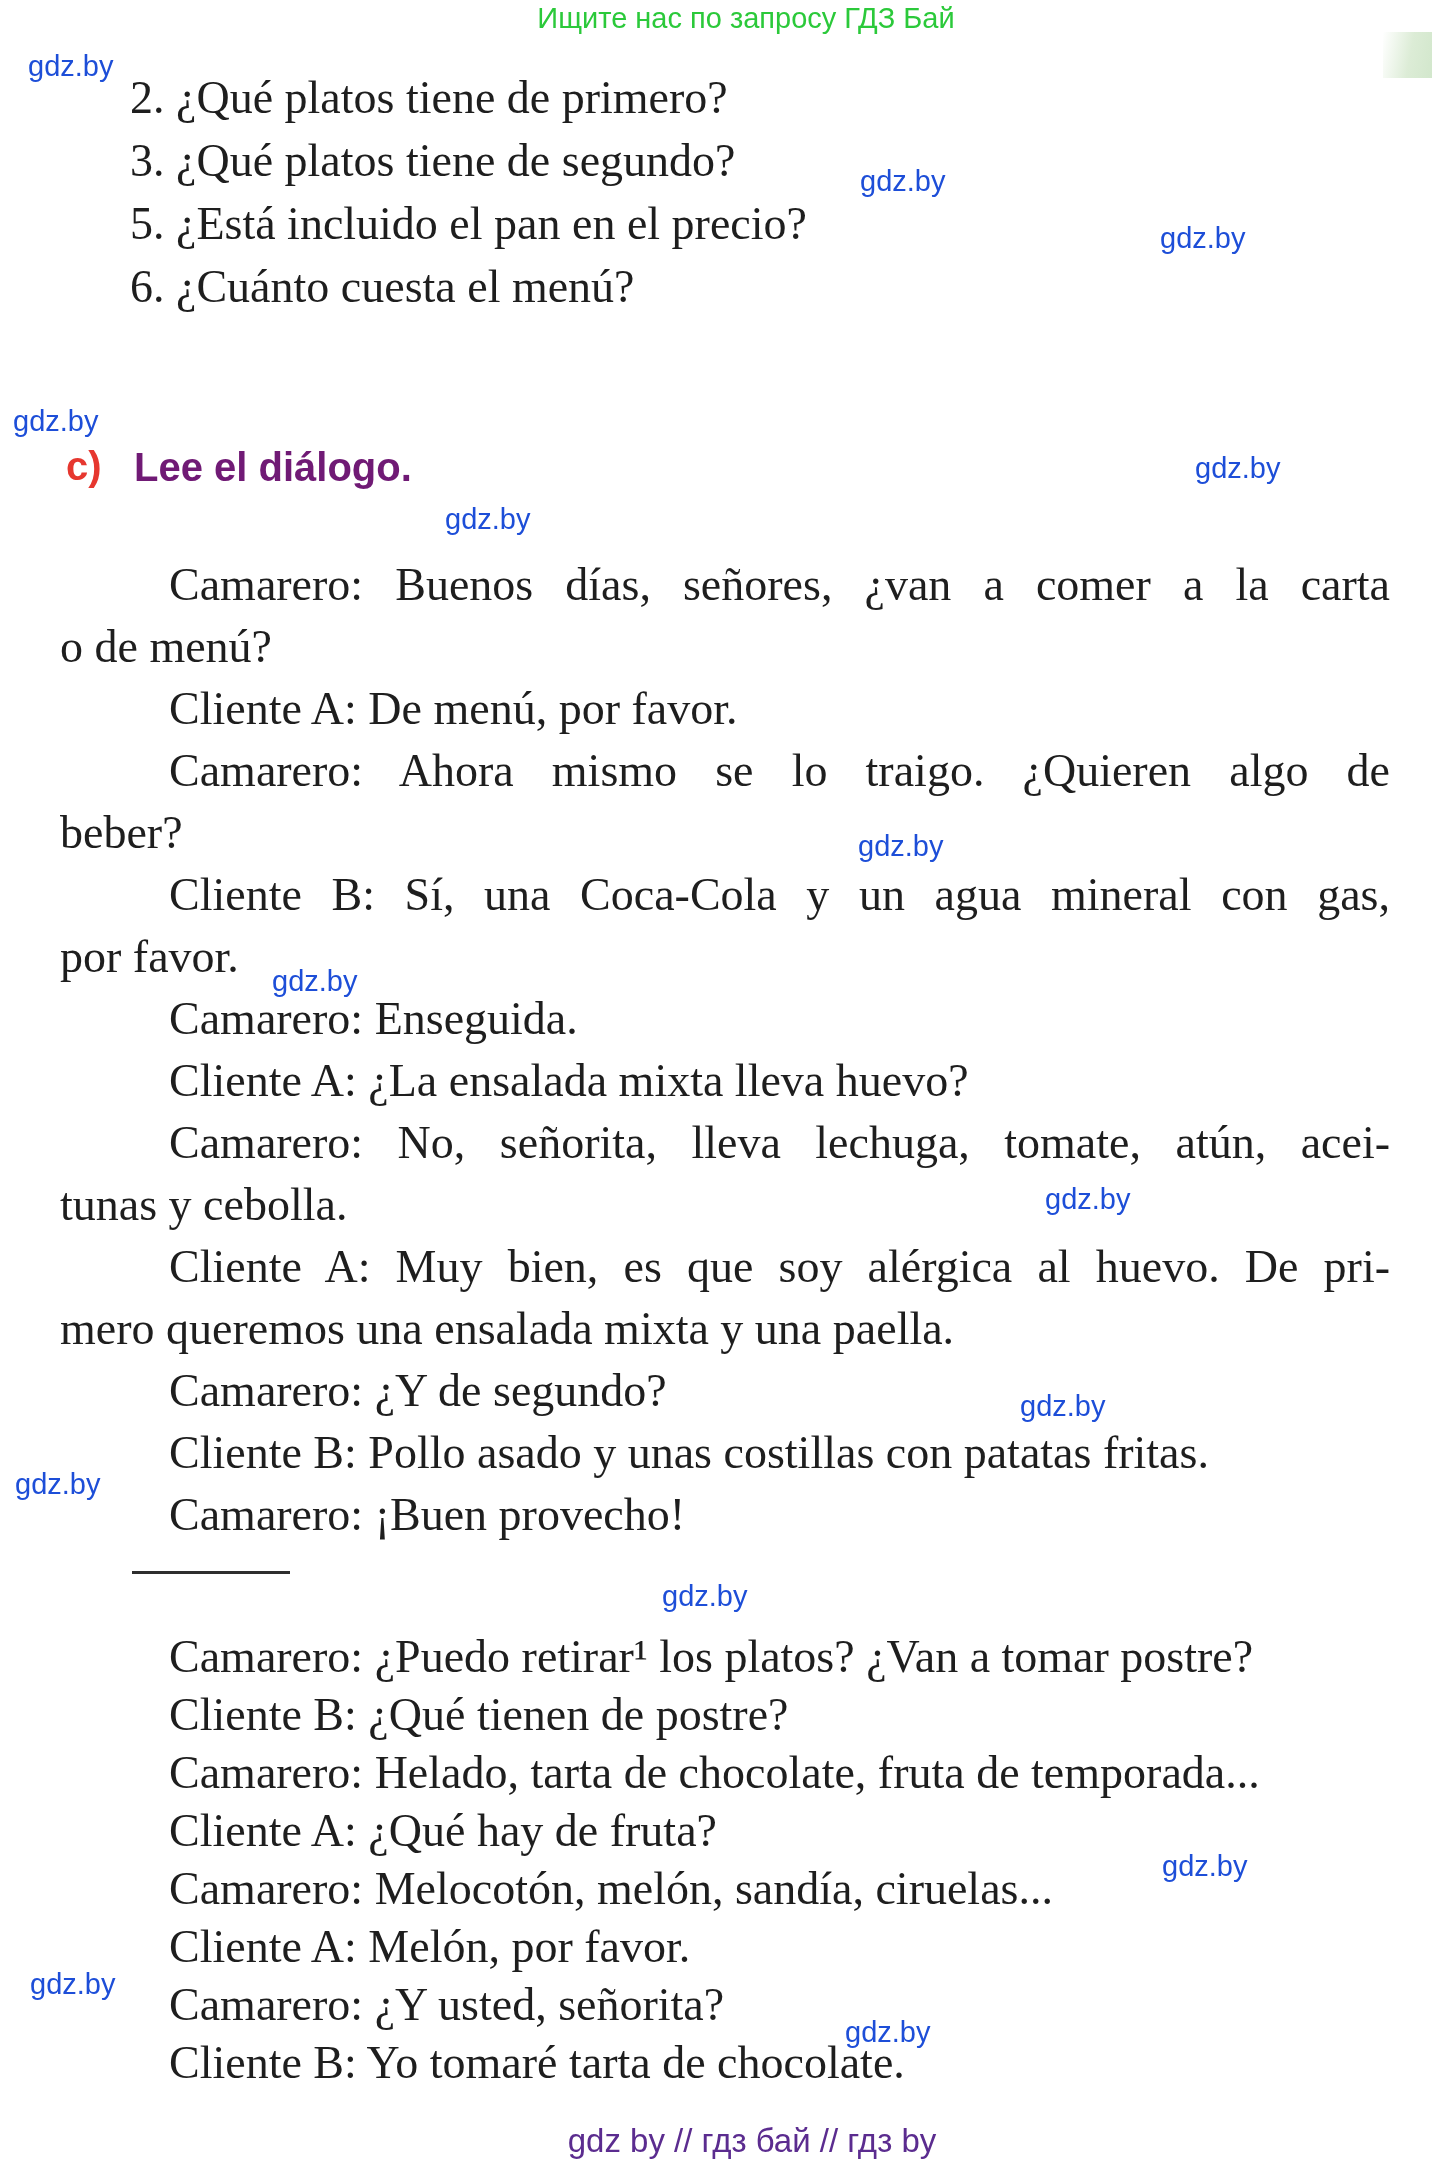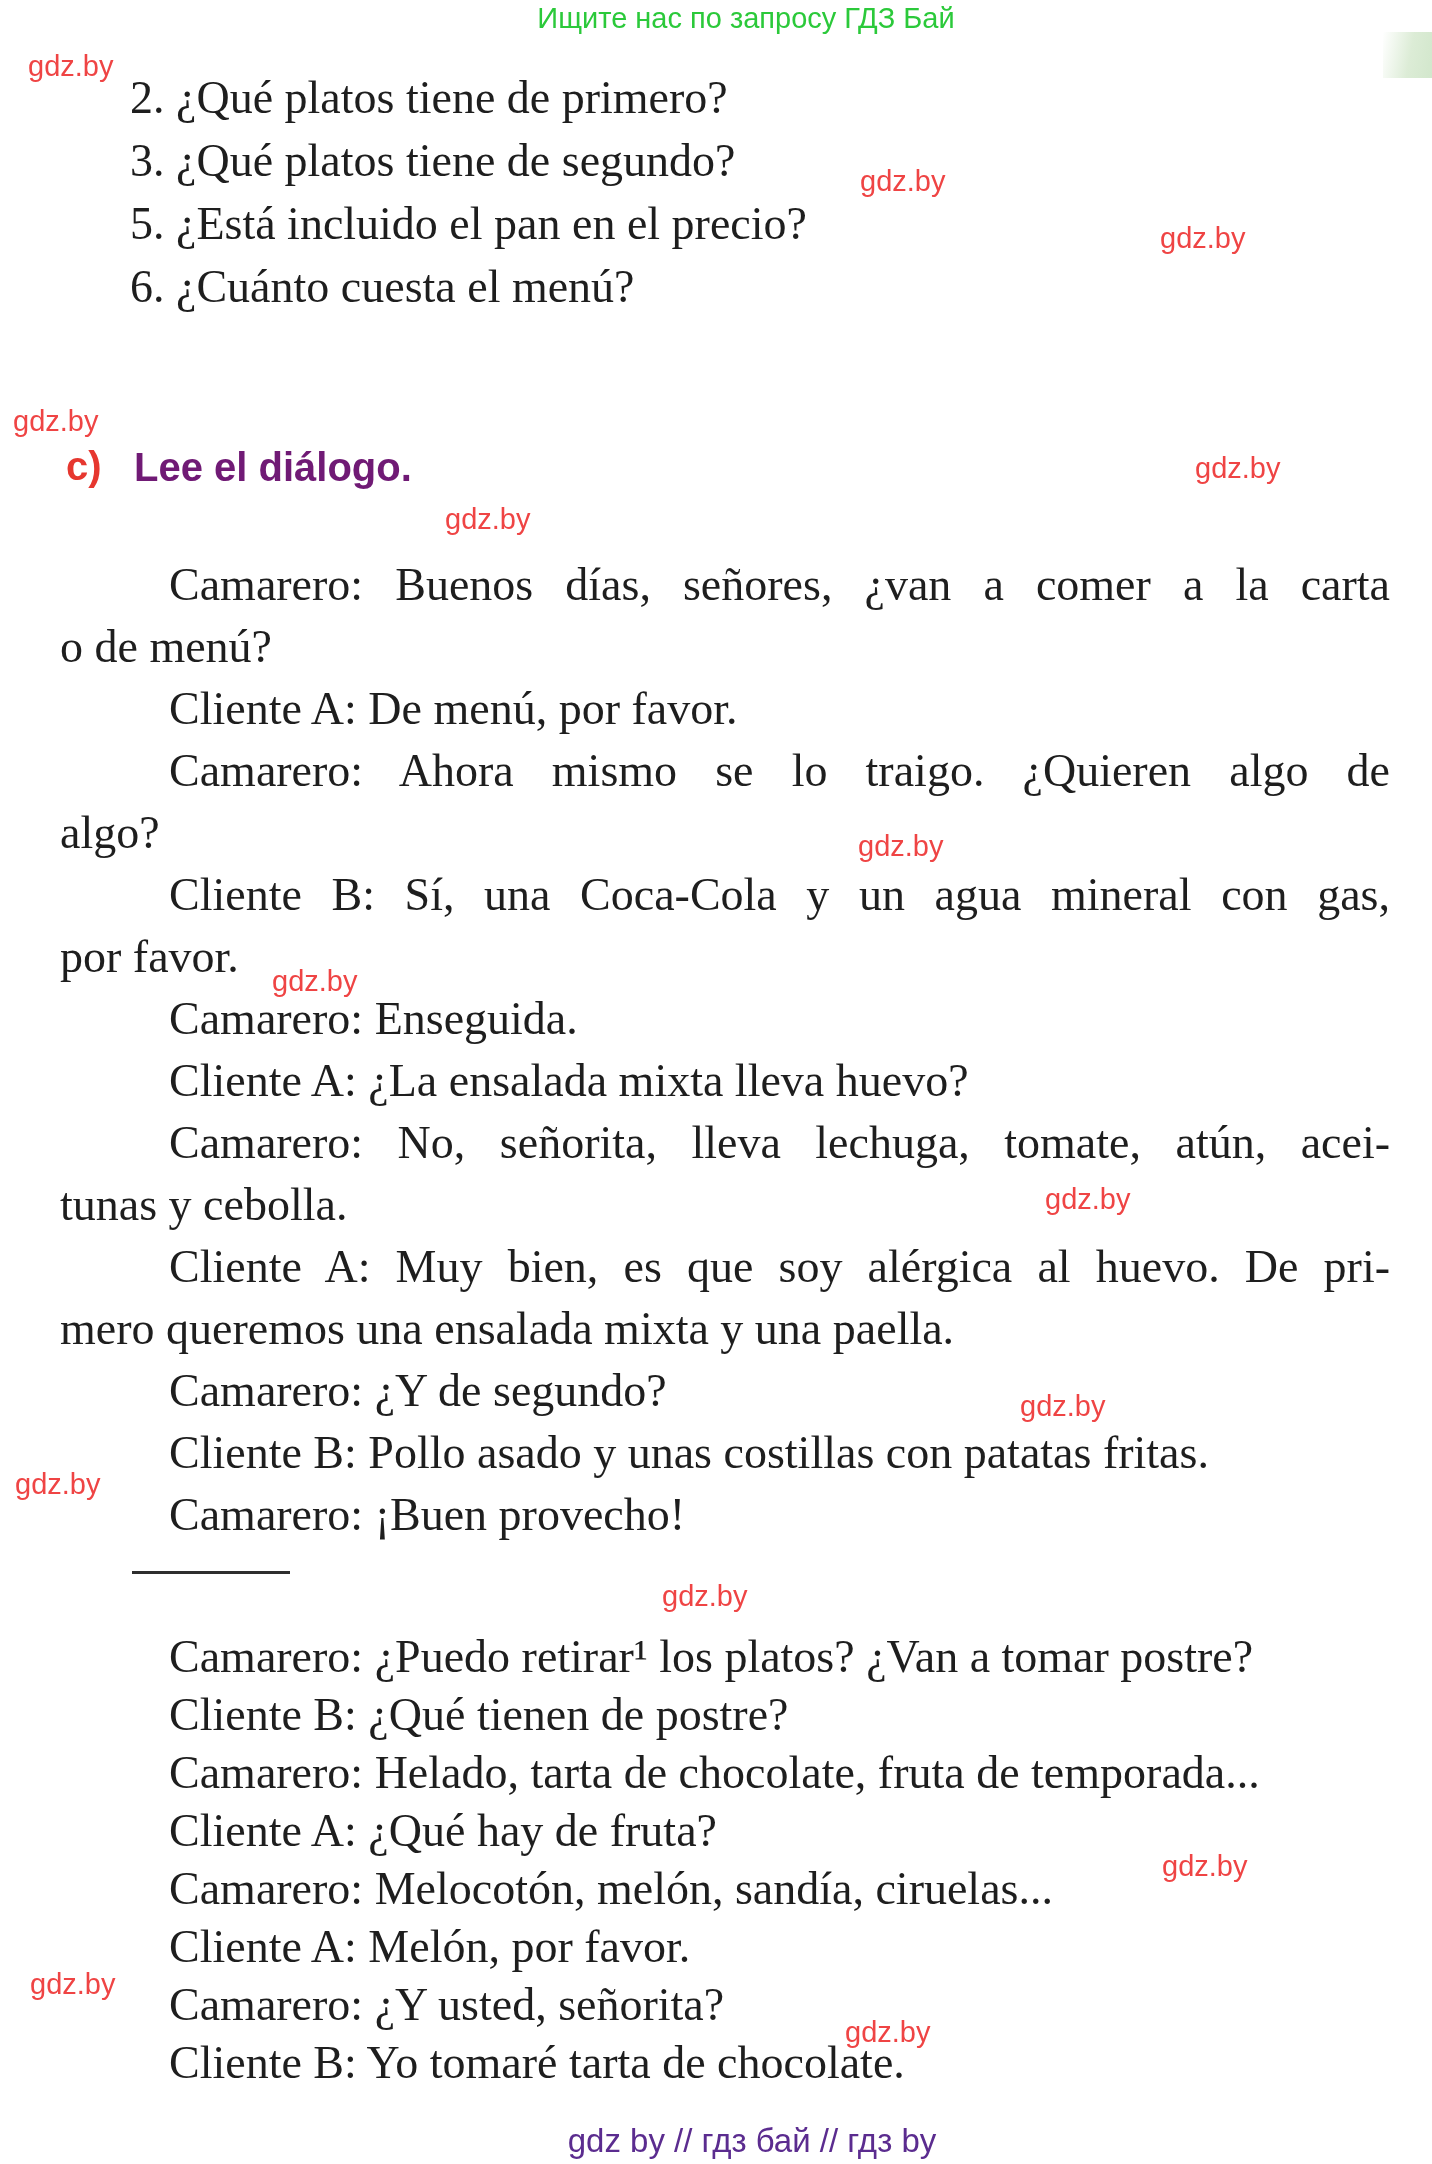--- a/index.html
+++ b/index.html
@@ -10,21 +10,21 @@
   .promo-top {
     position:absolute; top:2px; left:0; width:1432px; text-align:center;
     font-family:"Liberation Sans", sans-serif; font-size:29px; font-weight:400;
   }
   .corner-square {
     position:absolute; top:32px; right:0; width:49px; height:46px;
     background:linear-gradient(100deg, rgba(221,238,217,0) 0%, #dcecd6 55%, #d2e7cc 100%);
   }
   .wm {
     position:absolute; font-family:"Liberation Sans", sans-serif;
-    font-size:29px; color:#ef4444; white-space:nowrap;
+    font-size:29px; color:#1d4ed8; white-space:nowrap;
   }
   .questions {
     position:absolute; left:130px; top:66px; font-size:46px; line-height:63px;
     white-space:nowrap;
   }
   .task { position:absolute; top:444px; left:0; width:100%; height:50px;
     font-family:"Liberation Sans", sans-serif; font-size:40px; font-weight:700; }
   .task .task-label { position:absolute; left:66px; top:0; }
   .task .task-instr { position:absolute; left:134px; top:1px; color:#701a75; }
   .dialogue { position:absolute; left:60px; width:1330px; font-size:46px; }
@@ -61,21 +61,21 @@
   <div class="dialogue" id="dialogue1">
       <div class="para">
         <div class="line first just"><span class="speaker">Camarero</span>: Buenos días, señores, ¿van a comer a la carta</div>
         <div class="line">o de menú?</div>
       </div>
       <div class="para">
         <div class="line first"><span class="speaker">Cliente A</span>: De menú, por favor.</div>
       </div>
       <div class="para">
         <div class="line first just"><span class="speaker">Camarero</span>: Ahora mismo se lo traigo. ¿Quieren algo de</div>
-        <div class="line">algo?</div>
+        <div class="line">beber?</div>
       </div>
       <div class="para">
         <div class="line first just"><span class="speaker">Cliente B</span>: Sí, una Coca-Cola y un agua mineral con gas,</div>
         <div class="line">por favor.</div>
       </div>
       <div class="para">
         <div class="line first"><span class="speaker">Camarero</span>: Enseguida.</div>
       </div>
       <div class="para">
         <div class="line first"><span class="speaker">Cliente A</span>: ¿La ensalada mixta lleva huevo?</div>

